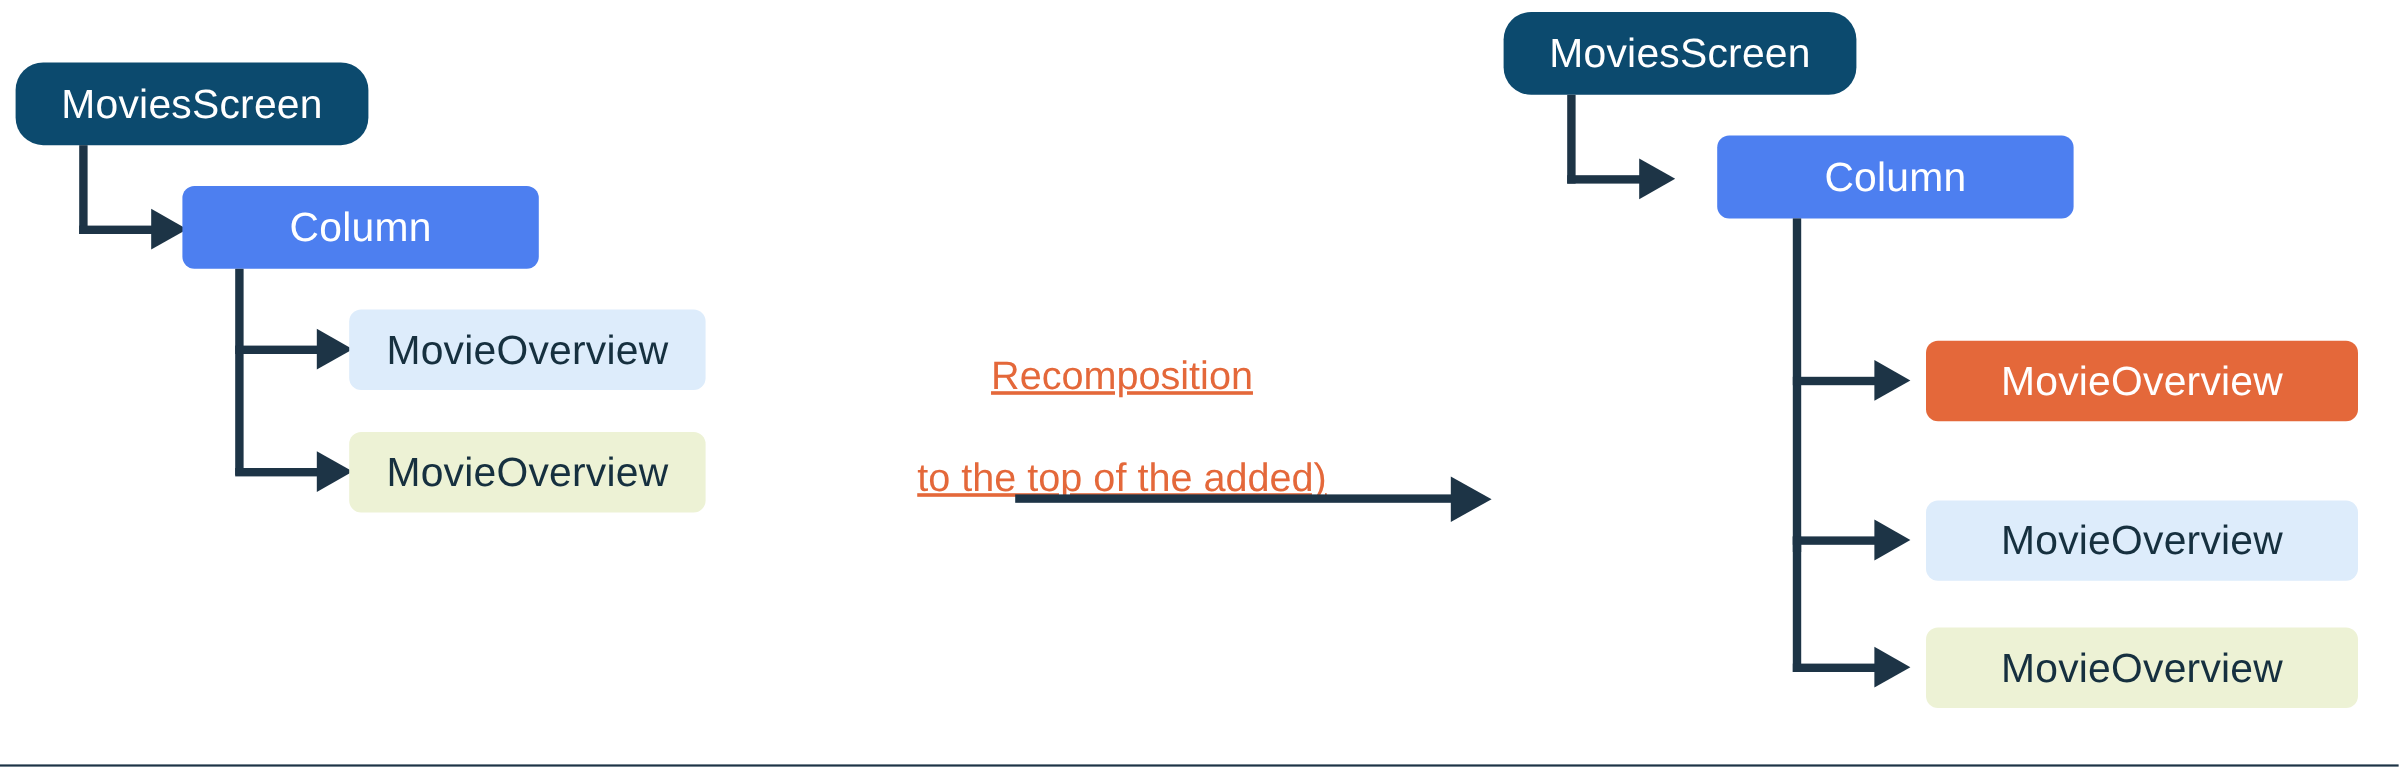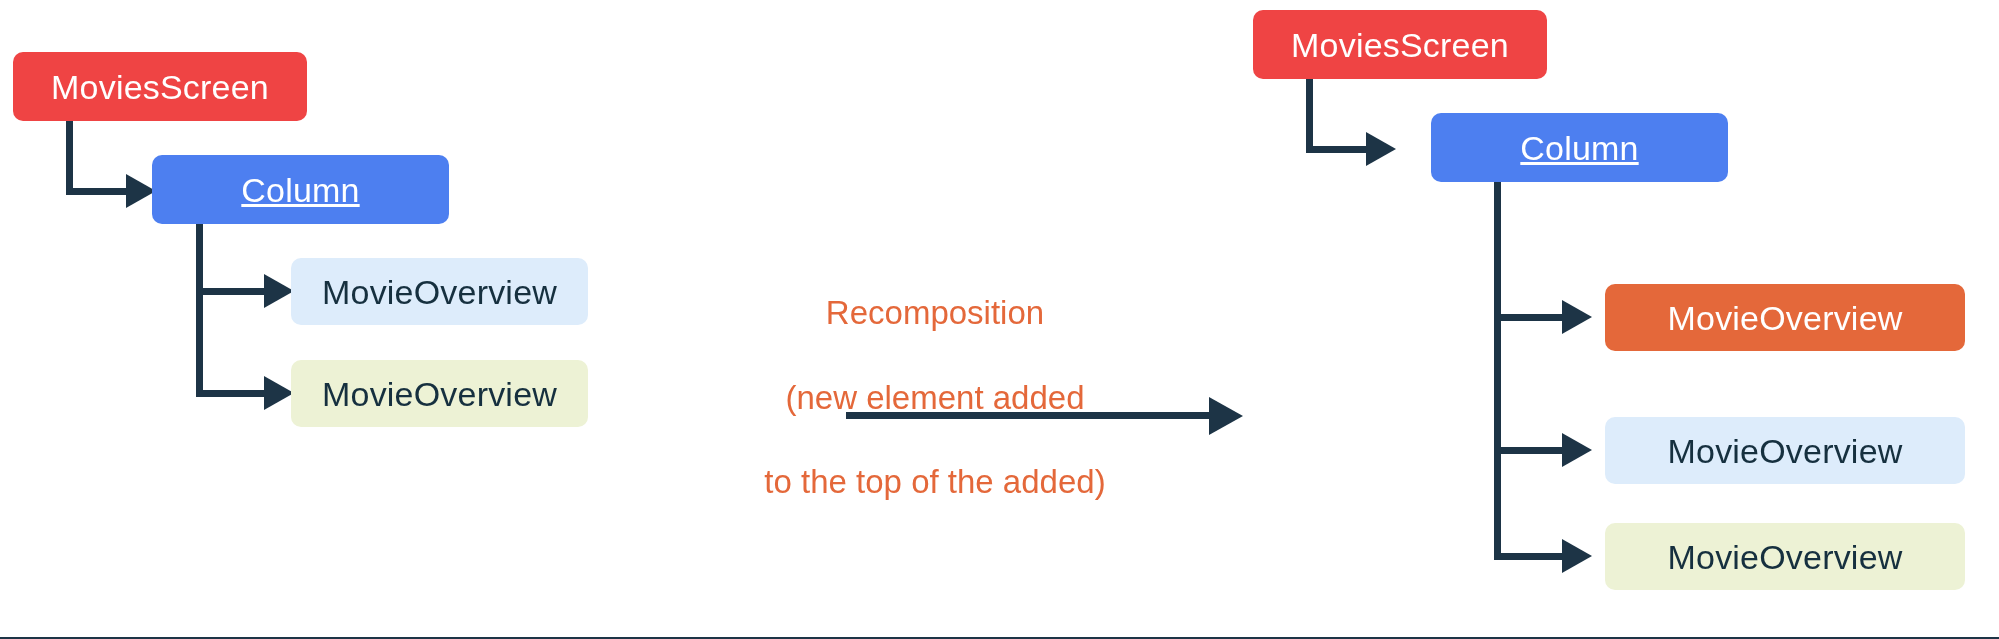--- a/index.html
+++ b/index.html
@@ -28,22 +28,22 @@
     border-radius: 10px;
     display: flex;
     align-items: center;
     justify-content: center;
     font-size: 34px;
     line-height: 1;
     letter-spacing: 0.2px;
     white-space: nowrap;
     user-select: none;
   }
-  .node.green  { background: #ef4444; color: #ffffff; }
-  .node.blue   { background: #4d7ff0; color: #ffffff; text-decoration: underline; }
+  .node.green  { background: #0c4a6e; color: #ffffff; border-radius: 23px; }
+  .node.blue   { background: #4d7ff0; color: #ffffff; }
   .node.orange { background: #e4683a; color: #ffffff; }
   .node.lightblue { background: #ddecfb; color: #16303f; }
   .node.lightyellow { background: #edf2d5; color: #16303f; }
 
   
   .conn {
     position: absolute;
     background: #1d3446;
   }
   .conn.v { width: 7px; }
@@ -60,20 +60,21 @@
 
   
   #center-label {
     position: absolute;
     text-align: center;
     color: #e4683a;
     font-size: 33px;
     line-height: 1.28;
     white-space: pre-line;
     user-select: none;
+    text-decoration: underline;
   }
 
   #center-arrow-shaft {
     position: absolute;
     background: #1d3446;
     height: 7px;
   }
   #center-arrow-head {
     position: absolute;
     width: 0;
@@ -109,21 +110,20 @@
   </div>
 
   <div class="conn h" style="left:196px; top:390px; width:70px;"></div>
   <div class="arrowhead" style="left:264px; top:376px;"></div>
   <div class="node lightyellow" style="left:291px; top:360px; width:297px; height:67px;">
     <span>MovieOverview</span>
   </div>
 
   <div id="center-label" style="left:670px; top:250px; width:530px;">
     <div>Recomposition</div>
-    <div>(new element added</div>
     <div>to the top of the added)</div>
   </div>
 
   <div id="center-arrow-shaft" style="left:846px; top:412px; width:367px;"></div>
   <div id="center-arrow-head" style="left:1209px; top:397px;"></div>
 
   <div class="node green" style="left:1253px; top:10px; width:294px; height:69px;">
     <span>MoviesScreen</span>
   </div>
 

